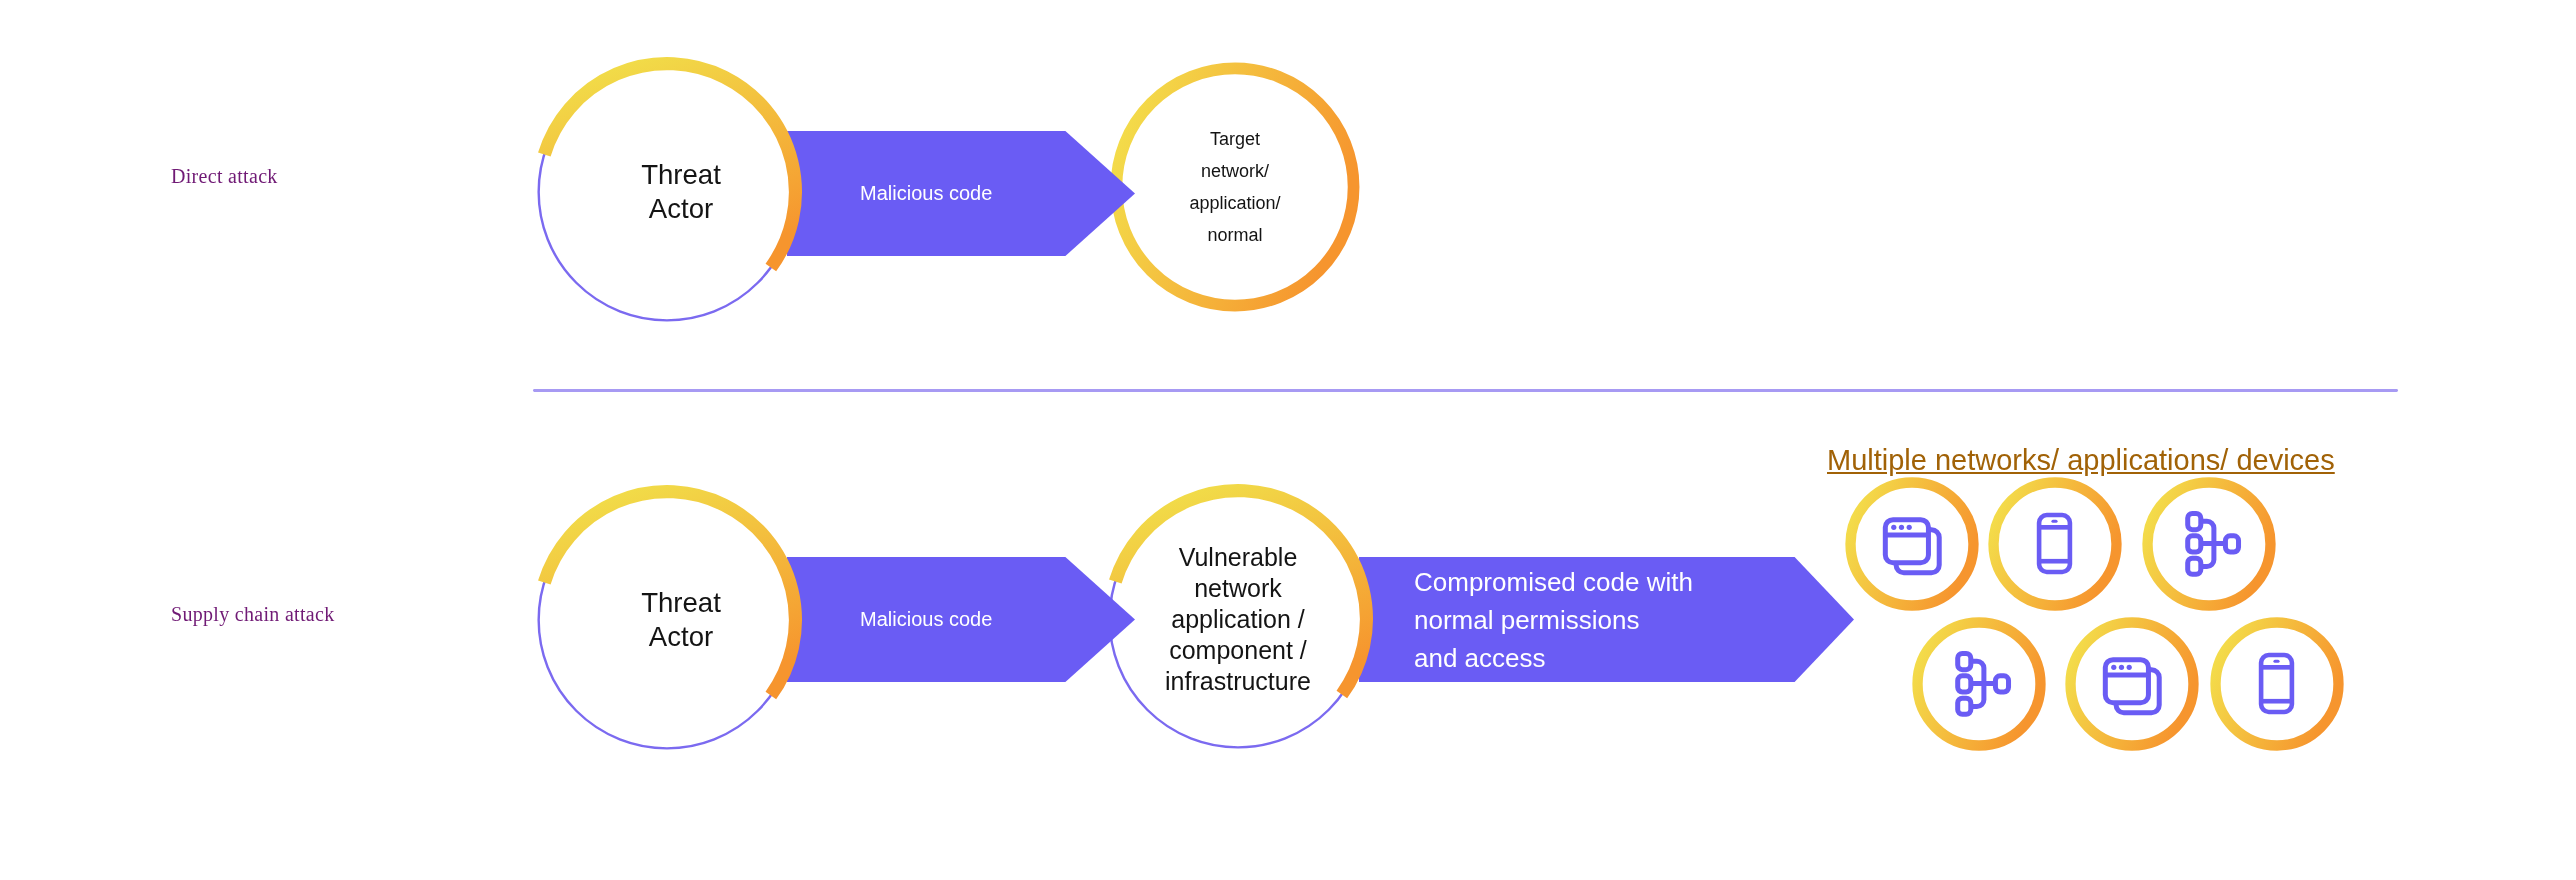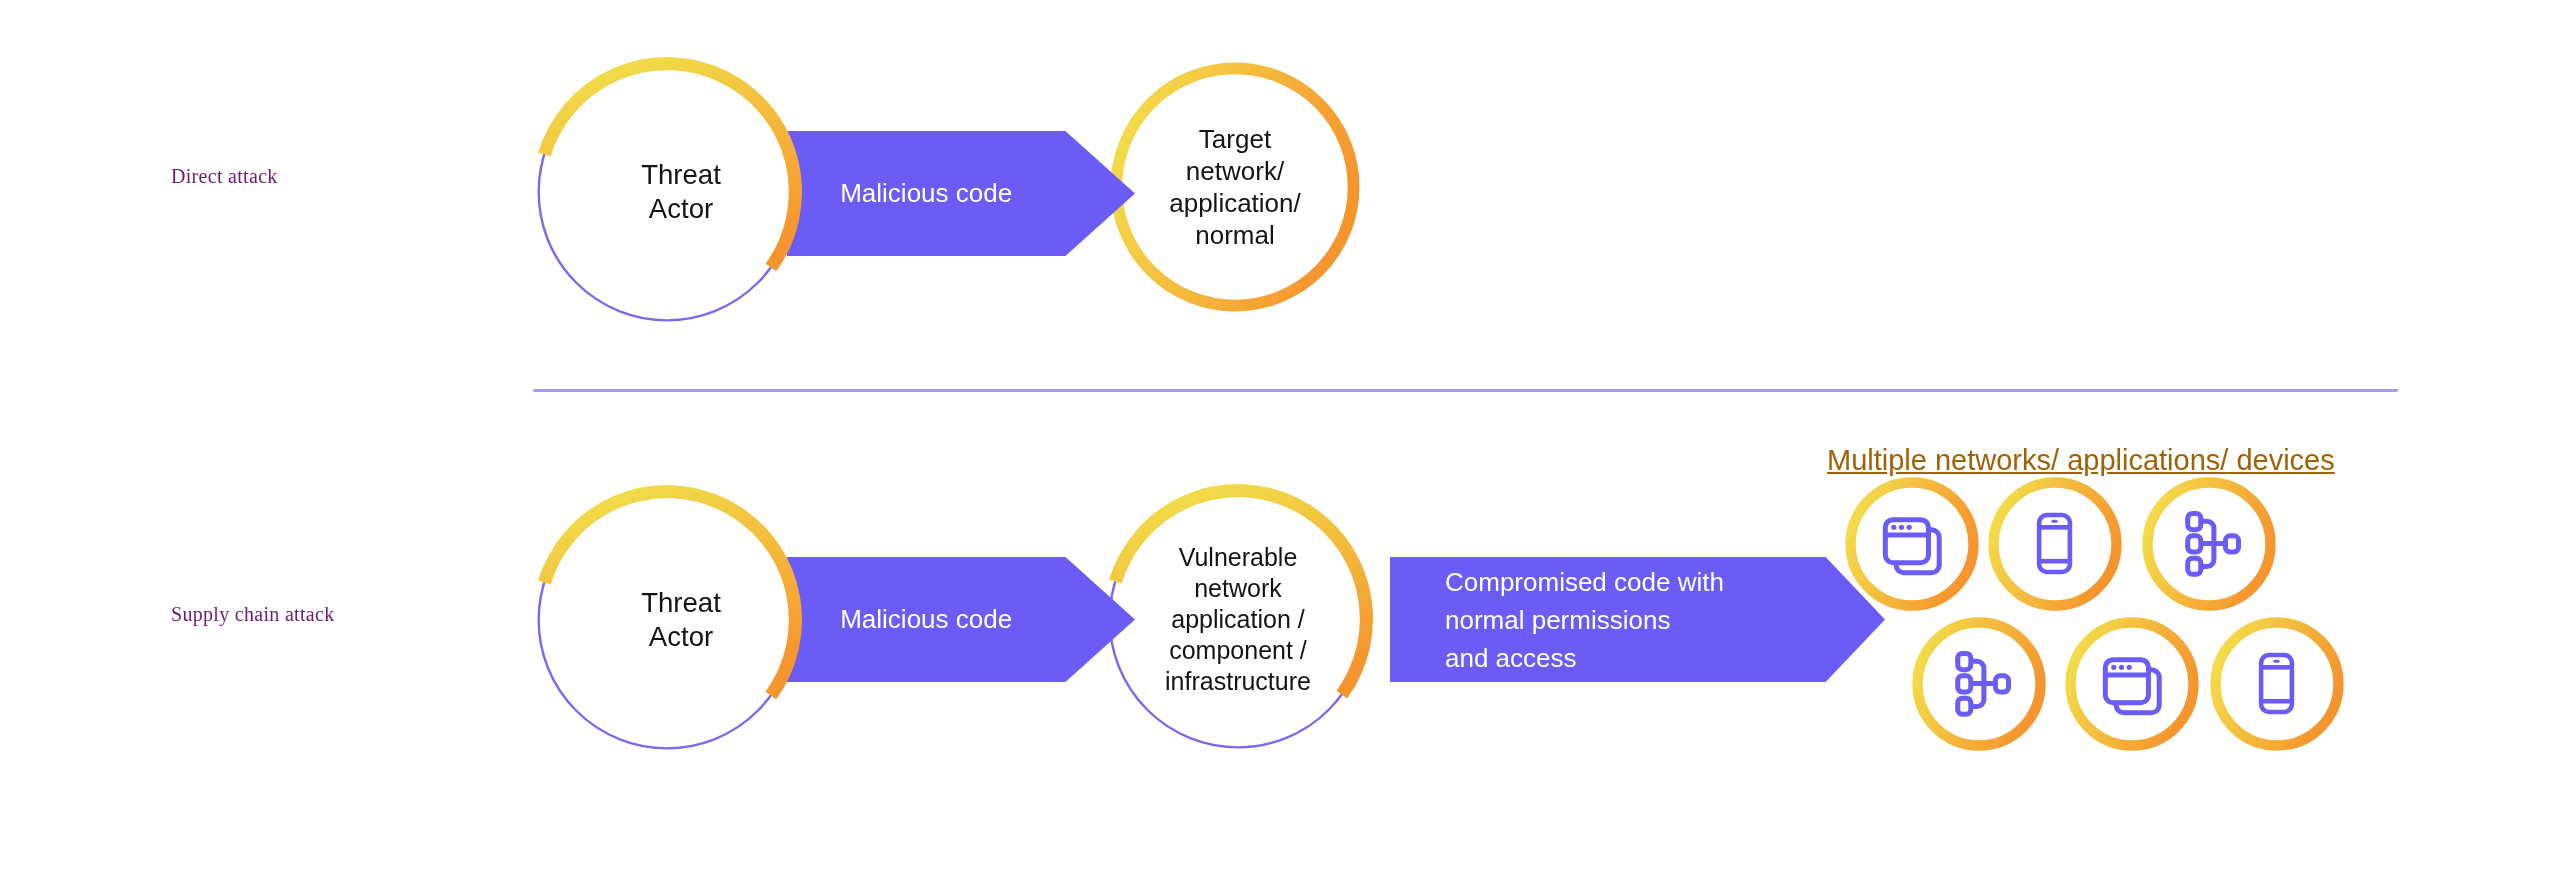--- a/index.html
+++ b/index.html
@@ -12,47 +12,47 @@
   }
   .badge{position:absolute;}
   .badge svg{position:absolute;left:0;top:0;}
   .badge-text{
     position:absolute;left:0;top:0;right:0;bottom:0;
     display:flex;flex-direction:column;align-items:center;justify-content:center;
     text-align:center;color:#141414;
   }
   .badge-text span{display:block;}
   .threat-text span{font-size:27.6px;line-height:34px;margin-left:28px;}
-  .target-text span{font-size:26px;line-height:32px;}
+  .target-text span{font-size:18px;line-height:32px;}
   .vuln-text span{font-size:25px;line-height:31px;text-align:right;}
   .arrow{
     position:absolute;background:#6A5CF4;display:flex;align-items:center;color:#ffffff;
   }
   .arrow-short{
     clip-path:polygon(0 0, 80% 0, 100% 50%, 80% 100%, 0 100%);
     justify-content:flex-start;
   }
   .arrow-short .arrow-label{
-    width:80%;text-align:center;font-size:26px;
+    width:80%;text-align:center;font-size:20px;
   }
   .arrow-long{
     clip-path:polygon(0 0, 88% 0, 100% 50%, 88% 100%, 0 100%);
   }
   .arrow-long .arrow-lines{padding-left:55px;font-size:26px;line-height:38px;}
   .arrow-long .arrow-lines span{display:block;}
   .divider{position:absolute;left:533px;top:389px;width:1865px;height:2.8px;background:#A79AF3;border-radius:1.4px;}
   .multi-label{
     position:absolute;left:1827px;top:444px;width:499px;text-align:center;
     font-size:29px;color:#a16207;white-space:nowrap;text-decoration:underline;
   }
   .icon-badge{position:absolute;width:134px;height:134px;z-index:4;}
   .icon-badge .glyph{
     position:absolute;left:28px;top:28px;width:77px;height:77px;
   }
-  .z-target{z-index:10;} .z-arrow{z-index:30;} .z-arrow2{z-index:5;margin-left:31px;} .z-threat{z-index:40;}
+  .z-target{z-index:10;} .z-arrow{z-index:30;} .z-arrow2{z-index:5;} .z-threat{z-index:40;}
 </style>
 </head>
 <body>
 
 <div id="canvas">
 
   <div class="row-label" style="left:171px;top:165px;">Direct attack</div>
 
   <div class="badge z-target" style="left:1104px;top:56px;width:262px;height:262px;">
     <svg viewBox="0 0 380 380" width="262" height="262">

